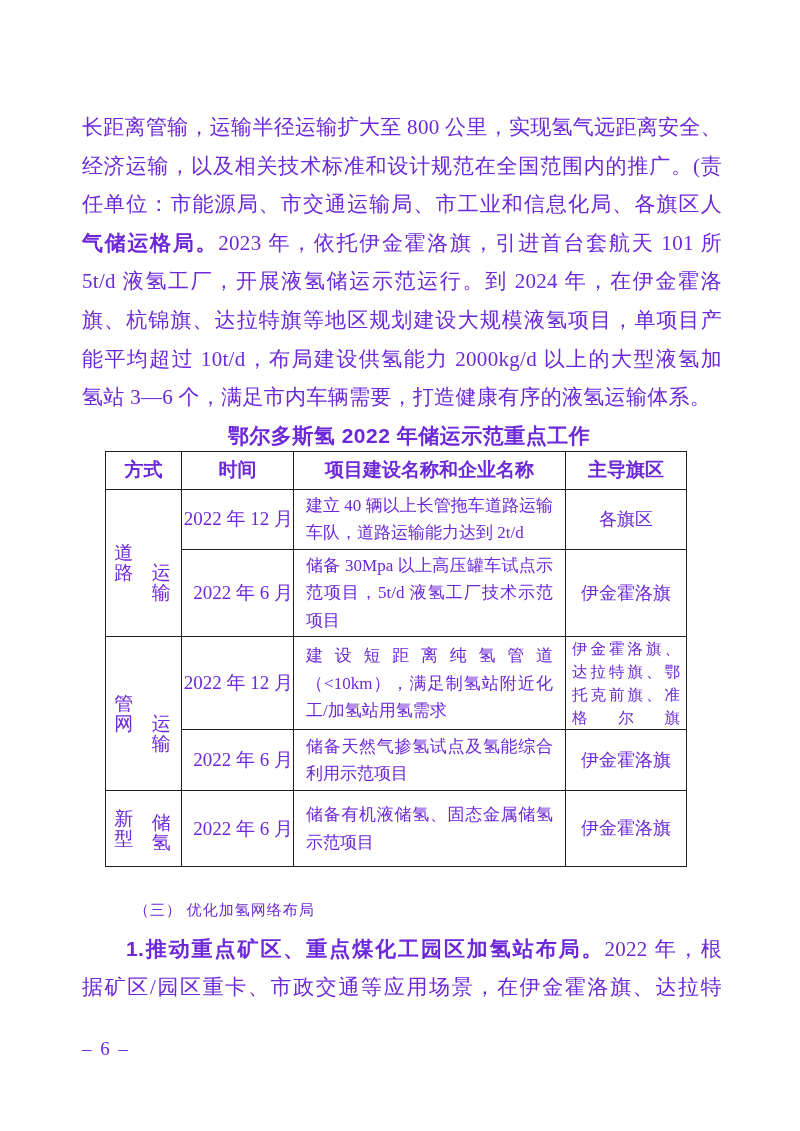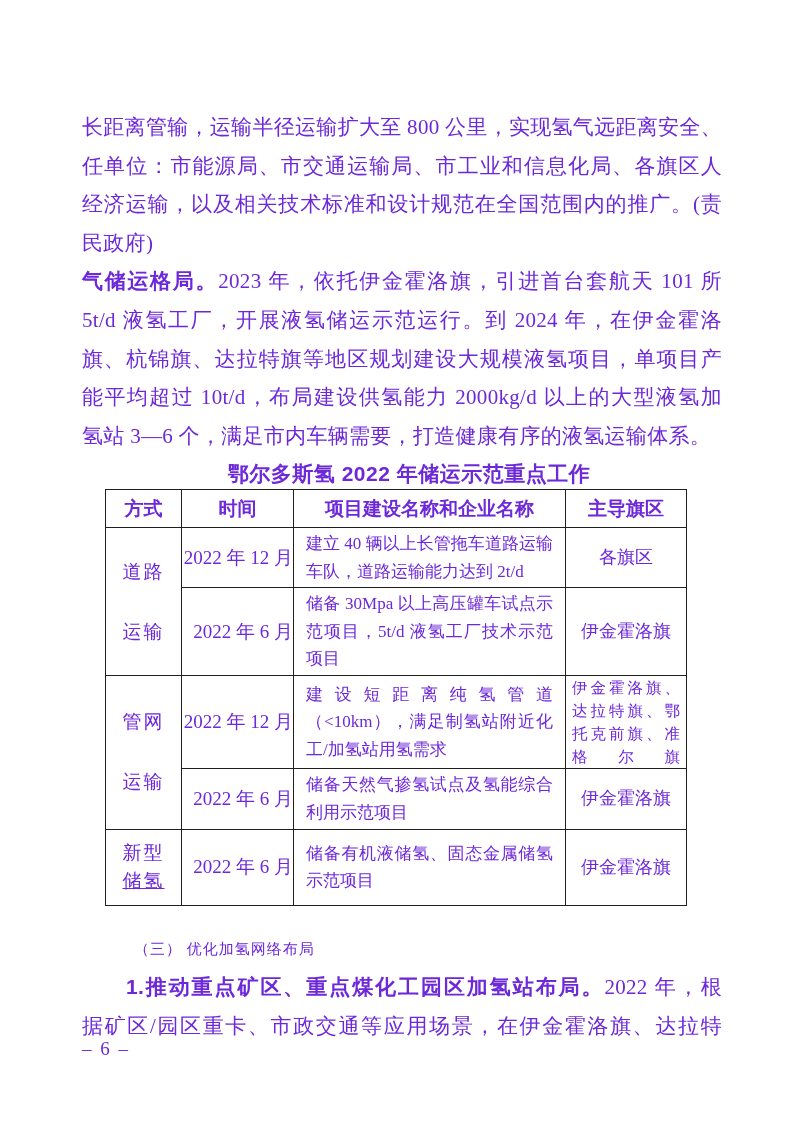--- a/index.html
+++ b/index.html
@@ -25,45 +25,44 @@
   table.demo th {
     font-size:19px; font-weight:700; text-align:center;
     font-family:"Liberation Sans","DejaVu Sans",sans-serif;
   }
   tbody tr.r0 { height:59px; }
   tbody tr.r1 { height:60px; }
   tbody tr.r2 { height:80px; }
   tbody tr.r3 { height:61px; }
   tbody tr.r4 { height:76px; }
   td.mode { text-align:center; font-size:19px; }
-  .mode-inner { display:flex; flex-direction:column; justify-content:center; }
+  .mode-inner { display:flex; justify-content:center; align-items:center; }
   .mode-inner.span2 .mode-line + .mode-line { margin-top:40px; }
-  .mode-inner.span1 .mode-line + .mode-line { margin-top:8px;text-decoration:underline; }
+  .mode-inner.span1 .mode-line + .mode-line { margin-top:8px; }
   .mode-line { line-height:20px; letter-spacing:2px; }
   td.time { text-align:right; font-size:19px; }
   td.project { font-size:17px; line-height:27.5px; padding:2px 12px; text-align:justify; }
   td.region { text-align:center; font-size:18px; padding:0 6px; line-height:25px; }
   td.region.multi {
     font-size:15.5px; line-height:23px; text-align:justify; text-align-last:justify;
     padding:0 6px;
   }
   .section-heading { margin-top:24px; font-size:15px; line-height:38.6px; text-indent:52px; letter-spacing:1px; }
   .page-number { position:absolute; left:82px; top:1038px; font-size:19px; letter-spacing:2px; }
 </style>
 </head>
 <body>
 
 <div class="page">
   <div class="content">
 
     <div>
         <div class="line j"><span>长距离管输，运输半径运输扩大至 800 公里，实现氢气远距离安全、</span></div>
+        <div class="line j"><span>经济运输，以及相关技术标准和设计规范在全国范围内的推广。(责</span></div>
         <div class="line j"><span>任单位：市能源局、市交通运输局、市工业和信息化局、各旗区人</span></div>
-        <div class="line j"><span>经济运输，以及相关技术标准和设计规范在全国范围内的推广。(责</span></div>
-        <div class="line"><span>民政府)</span></div>
       </div>
 
     <div>
         <div class="line j"><span class="b">气储运格局。</span><span>2023 年，依托伊金霍洛旗，引进首台套航天 101 所</span></div>
         <div class="line j"><span>5t/d 液氢工厂，开展液氢储运示范运行。到 2024 年，在伊金霍洛</span></div>
         <div class="line j"><span>旗、杭锦旗、达拉特旗等地区规划建设大规模液氢项目，单项目产</span></div>
         <div class="line j"><span>能平均超过 10t/d，布局建设供氢能力 2000kg/d 以上的大型液氢加</span></div>
         <div class="line"><span>氢站 3—6 个，满足市内车辆需要，打造健康有序的液氢运输体系。</span></div>
       </div>
 

